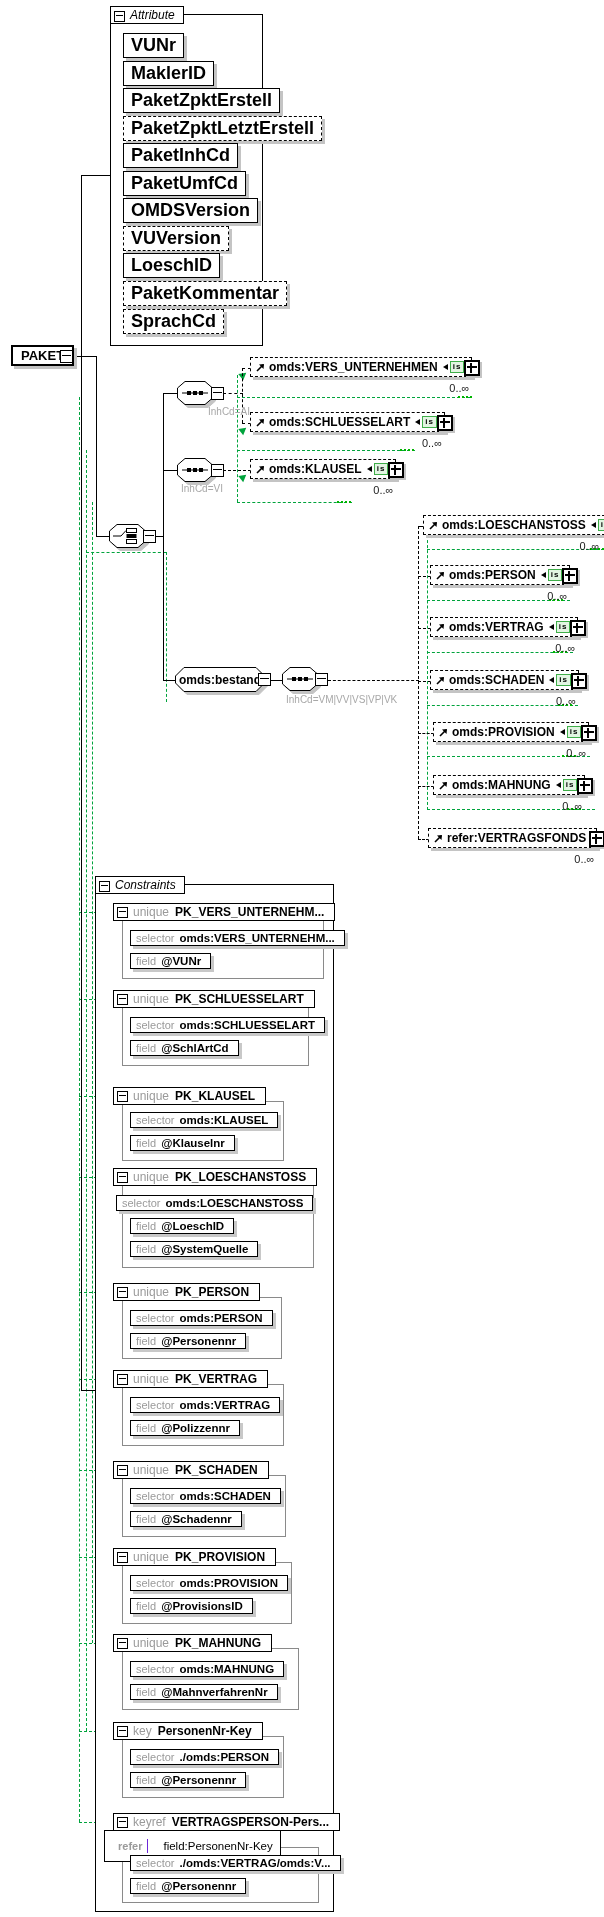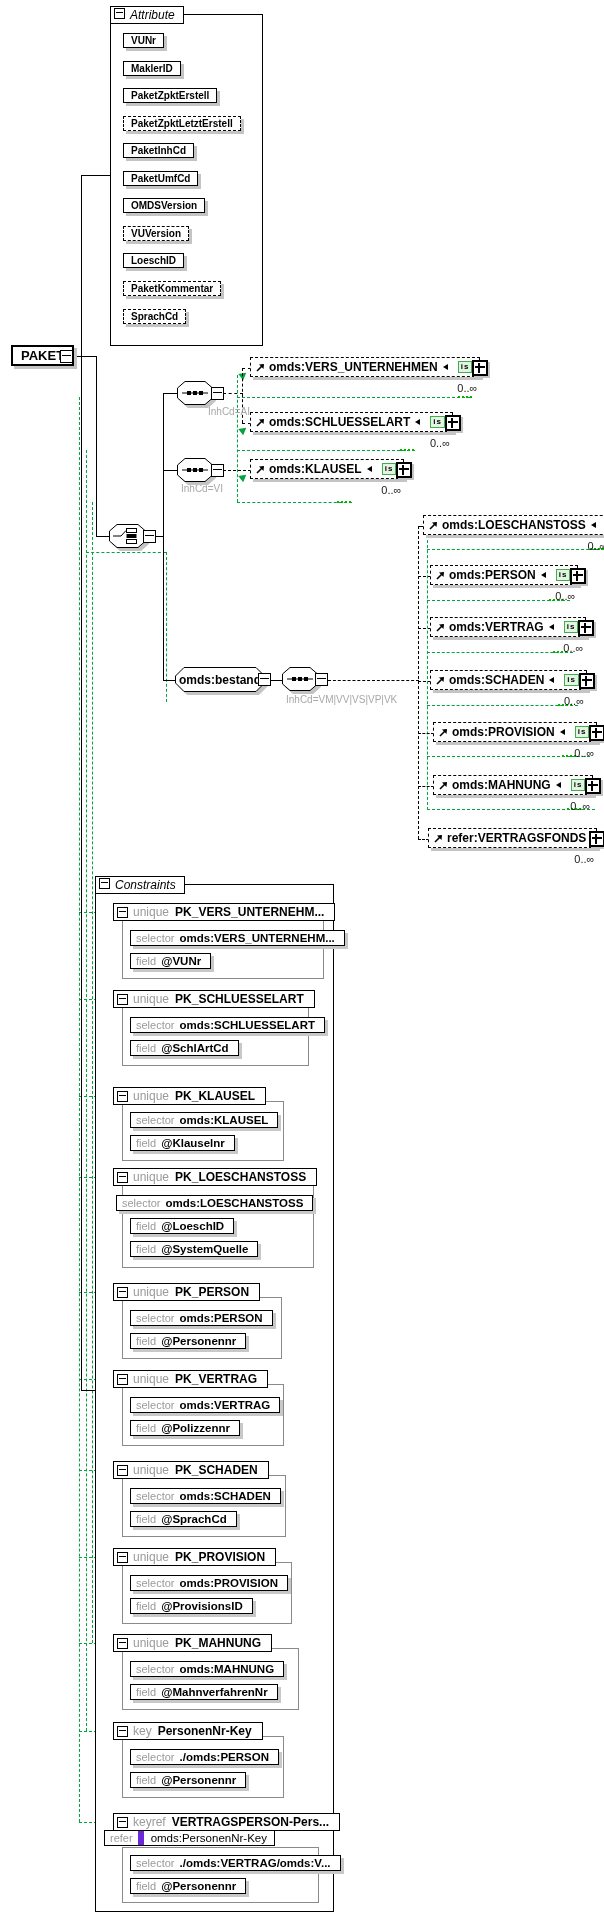--- a/index.html
+++ b/index.html
@@ -12,68 +12,68 @@
   .vd{position:absolute;border-left:1px dashed #000;}
   .ghd{position:absolute;border-top:1px dashed #00a33c;}
   .gvd{position:absolute;border-left:1px dashed #00a33c;}
   .gdots{position:absolute;border-top:2px dotted #00b400;width:14px;}
   .garr{position:absolute;width:0;height:0;border-left:7px solid #00a33c;
         border-top:4px solid transparent;border-bottom:4px solid transparent;
         transform:rotate(-38deg);}
   
   .frame{position:absolute;border:1px solid #000;background:#fff;}
   .frame-tab{position:absolute;border:1px solid #000;background:#fff;display:flex;
-             align-items:flex-start;padding:1px 8px 1px 3px;font-size:12px;font-style:italic;}
+             align-items:flex-end;padding:1px 8px 1px 3px;font-size:12px;font-style:italic;}
   
   .tgl{display:inline-block;width:9px;height:9px;border:1px solid #000;background:#fff;
        position:relative;margin-right:5px;flex:0 0 auto;}
   .tgl::before{content:"";position:absolute;left:1px;right:1px;top:3px;border-top:1px solid #000;}
   .tglabs{position:absolute;width:11px;height:11px;border:1px solid #000;background:#fff;z-index:6;}
   .tglabs::before{content:"";position:absolute;left:1px;right:1px;top:4px;border-top:1px solid #000;}
   .plus-exp{position:absolute;right:-9px;top:2px;width:12px;height:12px;border:2px solid #000;
             background:#fff;box-shadow:2px 2px 0 #c4c4c4;z-index:6;}
   .plus-exp::before{content:"";position:absolute;left:1px;right:1px;top:4px;border-top:2px solid #000;}
   .plus-exp::after{content:"";position:absolute;top:1px;bottom:1px;left:4px;border-left:2px solid #000;}
   
   .attr{position:absolute;border:1px solid #000;background:#fff;padding:1px 7px;
-        font-size:10px;font-weight:bold;white-space:nowrap;box-shadow:3px 3px 0 #c4c4c4;}
+        font-size:18px;font-weight:bold;white-space:nowrap;box-shadow:3px 3px 0 #c4c4c4;}
   .attr.opt{border-style:dashed;}
   
   .rootel{position:absolute;border:2px solid #000;background:#fff;padding:1px 8px;
           font-size:13px;font-weight:bold;box-shadow:3px 3px 0 #c4c4c4;z-index:5;}
   
   .el{position:absolute;border:1px dashed #000;background:#fff;padding:2px 7px 2px 4px;
       font-size:12px;font-weight:bold;white-space:nowrap;box-shadow:3px 3px 0 #c4c4c4;
       display:flex;align-items:center;z-index:5;}
   .ename{margin:0 3px;}
   .larr{display:inline-block;width:0;height:0;border-right:5px solid #000;
         border-top:3px solid transparent;border-bottom:3px solid transparent;margin-left:2px;}
   .isbadge{display:inline-block;border:1px solid #3fae49;background:#e2f5e2;font-size:8px;
-           font-weight:bold;line-height:10px;padding:0 2px;margin-left:10px;letter-spacing:1px;}
+           font-weight:bold;line-height:10px;padding:0 2px;margin-left:2px;letter-spacing:1px;}
   .occurs{position:absolute;top:24px;right:2px;font-size:11px;font-weight:normal;color:#1a1a1a;}
   .refarrow{flex:0 0 auto;}
   
   .shape{position:absolute;filter:drop-shadow(3px 3px 0 #c4c4c4);z-index:5;}
   .bestand-wrap{position:absolute;z-index:5;filter:drop-shadow(3px 3px 0 #c4c4c4);}
   .bestand-label{position:absolute;left:0;top:0;width:90px;height:25px;display:flex;
                  align-items:center;justify-content:center;font-size:12px;font-weight:bold;}
   .glabel{position:absolute;font-size:10px;color:#a8a8a8;white-space:nowrap;}
   
   .cons-head{position:absolute;border:1px solid #000;background:#fff;padding:1px 10px 1px 3px;
              font-size:12px;white-space:nowrap;display:flex;align-items:center;z-index:5;}
   .kind{color:#9a9a9a;margin-right:6px;}
   .cname{font-weight:bold;}
   .cons-body{position:absolute;border:1px solid #8a8a8a;background:#fff;z-index:4;}
   .cons-row{position:absolute;border:1px solid #000;background:#fff;padding:1px 9px 1px 5px;
             font-size:11.5px;white-space:nowrap;box-shadow:3px 3px 0 #c8c8c8;z-index:5;}
   .rlabel{color:#9a9a9a;margin-right:5px;font-size:11px;}
   .rval{font-weight:bold;}
   .refer-row{position:absolute;border:1px solid #000;background:#fff;font-size:11.5px;
              white-space:nowrap;display:flex;align-items:center;z-index:5;}
-  .refer-row .rlabel{border-right:6px solid #6d28d9;padding:1px 5px;margin:0;}
+  .refer-row .rlabel{border-right:1px solid #6d28d9;padding:1px 5px;margin:8px;font-weight:bold;}
   .refer-row .rrefer{padding:1px 7px;}
 </style>
 </head>
 <body>
 
 <div id="canvas">
 
   <div class="gvd" style="left:79px;top:397px;height:1425px;"></div>
   <div class="gvd" style="left:86px;top:450px;height:1281px;"></div>
   <div class="gvd" style="left:92px;top:502px;height:1141px;"></div>
@@ -389,21 +389,21 @@
   <div class="cons-row" style="left:130px;top:1397px;"><span class="rlabel">selector</span><span class="rval">omds:VERTRAG</span></div>
   <div class="cons-row" style="left:130px;top:1420px;"><span class="rlabel">field</span><span class="rval">@Polizzennr</span></div>
 
   <div class="cons-body" style="left:122px;top:1475px;width:162px;height:60px;"></div>
   <div class="cons-head" style="left:113px;top:1461px;">
     <span class="tgl"></span>
     <span class="kind">unique</span>
     <span class="cname">PK_SCHADEN</span>
   </div>
   <div class="cons-row" style="left:130px;top:1488px;"><span class="rlabel">selector</span><span class="rval">omds:SCHADEN</span></div>
-  <div class="cons-row" style="left:130px;top:1511px;"><span class="rlabel">field</span><span class="rval">@SprachCd</span></div>
+  <div class="cons-row" style="left:130px;top:1511px;"><span class="rlabel">field</span><span class="rval">@Schadennr</span></div>
 
   <div class="cons-body" style="left:122px;top:1562px;width:168px;height:60px;"></div>
   <div class="cons-head" style="left:113px;top:1548px;">
     <span class="tgl"></span>
     <span class="kind">unique</span>
     <span class="cname">PK_PROVISION</span>
   </div>
   <div class="cons-row" style="left:130px;top:1575px;"><span class="rlabel">selector</span><span class="rval">omds:PROVISION</span></div>
   <div class="cons-row" style="left:130px;top:1598px;"><span class="rlabel">field</span><span class="rval">@ProvisionsID</span></div>
 
@@ -426,18 +426,18 @@
   <div class="cons-row" style="left:130px;top:1772px;"><span class="rlabel">field</span><span class="rval">@Personennr</span></div>
 
   <div class="cons-body" style="left:122px;top:1847px;width:195px;height:54px;"></div>
   <div class="cons-head" style="left:113px;top:1813px;">
     <span class="tgl"></span>
     <span class="kind">keyref</span>
     <span class="cname">VERTRAGSPERSON-Pers...</span>
   </div>
   <div class="refer-row" style="left:104px;top:1830px;">
     <span class="rlabel">refer</span>
-    <span class="rrefer">omds:PersonenNr-Key</span>
+    <span class="rrefer">field:PersonenNr-Key</span>
   </div>
   <div class="cons-row" style="left:130px;top:1855px;"><span class="rlabel">selector</span><span class="rval">./omds:VERTRAG/omds:V...</span></div>
   <div class="cons-row" style="left:130px;top:1878px;"><span class="rlabel">field</span><span class="rval">@Personennr</span></div>
 
 </div>
 
 </body></html>

